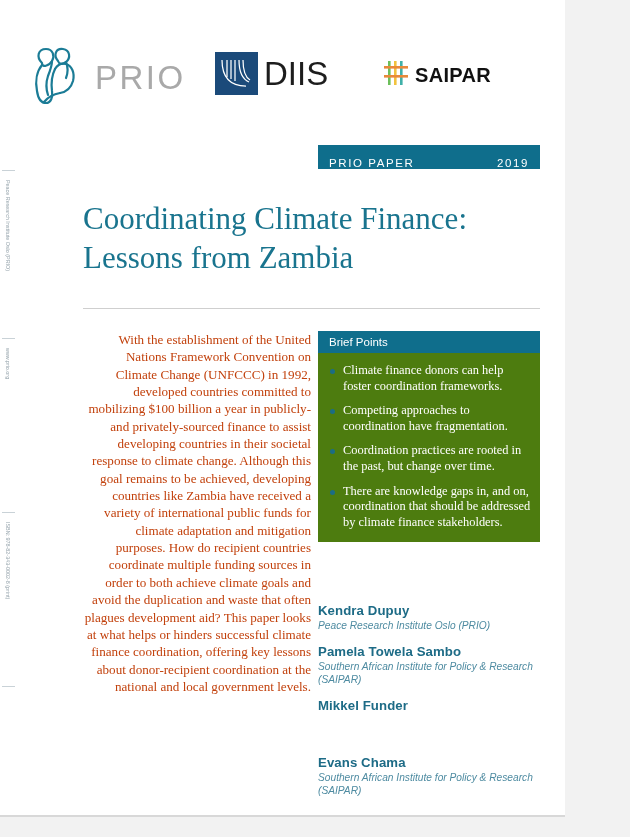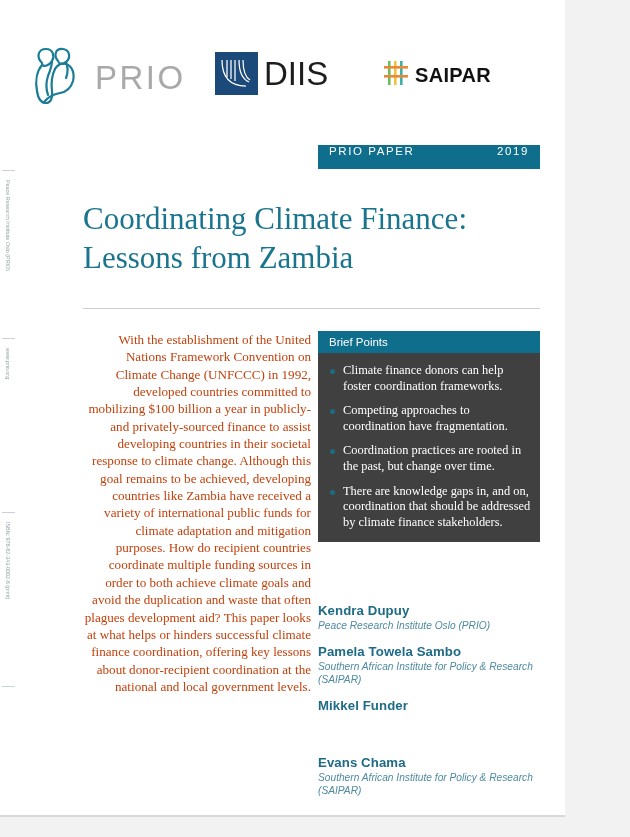--- a/index.html
+++ b/index.html
@@ -123,21 +123,21 @@
   
   #paper-band {
     position: absolute;
     left: 318px;
     top: 145px;
     width: 222px;
     height: 24px;
     background: #0f6e8c;
     color: #ffffff;
     display: flex;
-    align-items: flex-start;
+    align-items: flex-end;
     justify-content: space-between;
     padding: 0 11px;
     box-sizing: border-box;
   }
   #paper-band-label {
     font-size: 11.5px;
     letter-spacing: 1.6px;
     font-weight: 400;
   }
   #paper-band-year {
@@ -190,21 +190,21 @@
     width: 222px;
   }
   #brief-header {
     background: #0f6e8c;
     color: #ffffff;
     font-size: 11.5px;
     padding: 5px 11px 5px 11px;
     box-sizing: border-box;
   }
   #brief-body {
-    background: #404040;
+    background: #4d7c0f;
     padding: 10px 8px 12px 12px;
     box-sizing: border-box;
   }
   .brief-item {
     display: flex;
     align-items: flex-start;
     margin-bottom: 9px;
   }
   .brief-item:last-child { margin-bottom: 0; }
   .brief-bullet {

